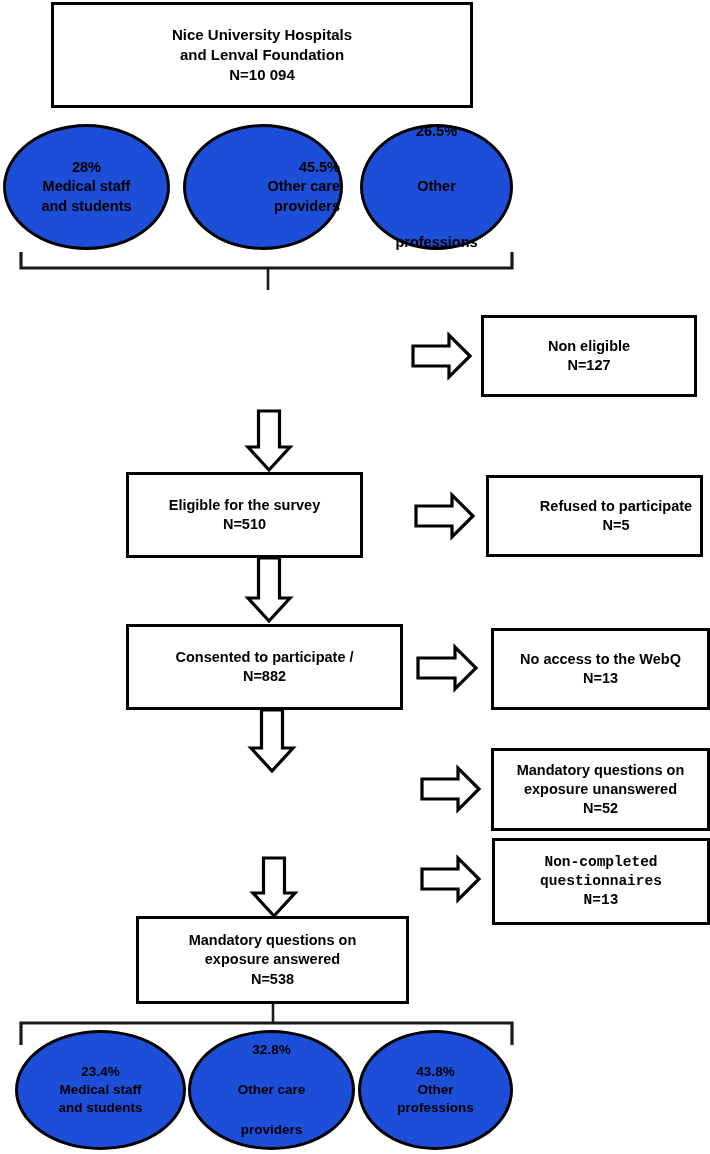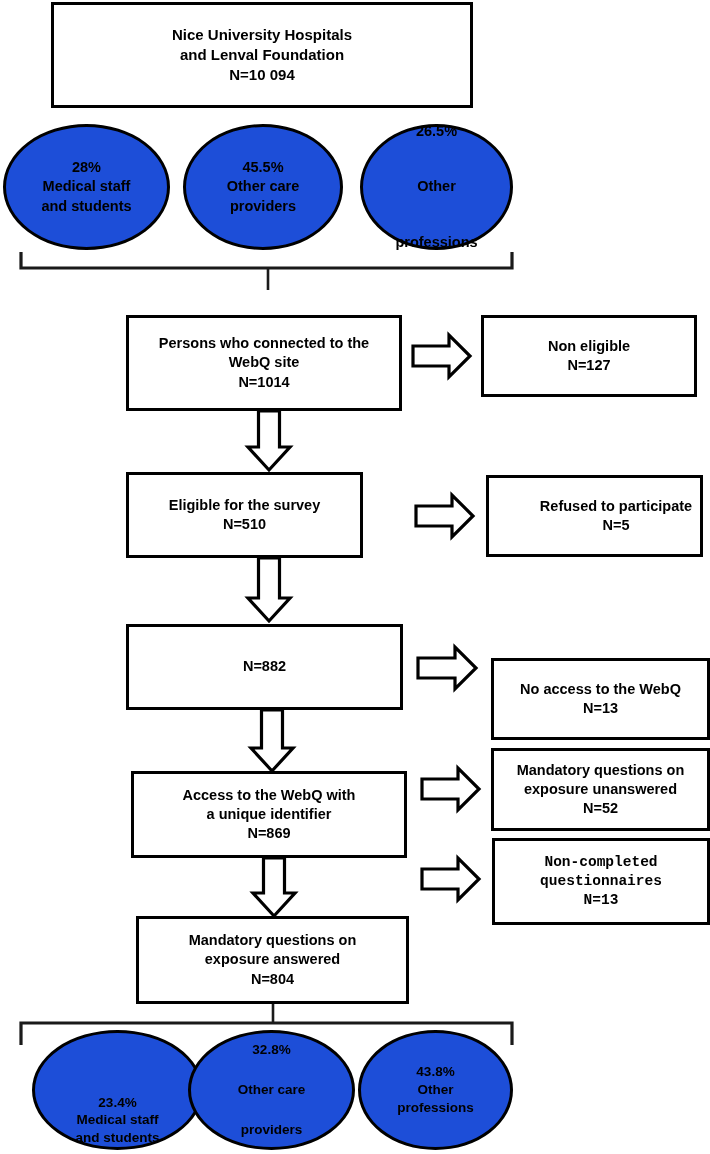--- a/index.html
+++ b/index.html
@@ -85,86 +85,77 @@
     <span class="ln">Nice University Hospitals</span>
     <span class="ln">and Lenval Foundation</span>
     <span class="ln">N=10 094</span>
   </div>
 
   <div class="node ellipse f14" style="left:3px; top:124px; width:167px; height:126px;">
     <span class="ln">28%</span>
     <span class="ln">Medical staff</span>
     <span class="ln">and students</span>
   </div>
-  <div class="node ellipse f14" style="left:183px; top:124px; width:160px; height:126px;">
+  <div class="node ellipse f14" style="left:183px; top:124px; width:160px; height:126px;align-items:flex-end;">
     <span class="ln">45.5%</span>
     <span class="ln">Other care</span>
     <span class="ln">providers</span>
   </div>
   <div class="node ellipse f14" style="left:360px; top:124px; width:153px; height:126px;gap:36px;">
     <span class="ln">26.5%</span>
     <span class="ln">Other</span>
     <span class="ln">professions</span>
   </div>
 
-  <div class="node box f14" style="left:126px; top:315px; width:276px; height:96px;">
-    <span class="ln">Persons who connected to the</span>
-    <span class="ln">WebQ site</span>
-    <span class="ln">N=1014</span>
-  </div>
 
   <div class="node box f14" style="left:126px; top:472px; width:237px; height:86px;">
     <span class="ln">Eligible for the survey</span>
     <span class="ln">N=510</span>
   </div>
 
   <div class="node box f14" style="left:126px; top:624px; width:277px; height:86px;">
+    <span class="ln">Consented to participate /</span>
     <span class="ln">N=882</span>
   </div>
 
-  <div class="node box f14" style="left:131px; top:771px; width:276px; height:87px;">
-    <span class="ln">Access to the WebQ with</span>
-    <span class="ln">a unique identifier</span>
-    <span class="ln">N=869</span>
-  </div>
 
   <div class="node box f14" style="left:136px; top:916px; width:273px; height:88px;">
     <span class="ln">Mandatory questions on</span>
     <span class="ln">exposure answered</span>
-    <span class="ln">N=804</span>
+    <span class="ln">N=538</span>
   </div>
 
   <div class="node box f14" style="left:481px; top:315px; width:216px; height:82px;">
     <span class="ln">Non eligible</span>
     <span class="ln">N=127</span>
   </div>
 
   <div class="node box f14" style="left:486px; top:475px; width:217px; height:82px;padding-left:43px;">
     <span class="ln">Refused to participate</span>
     <span class="ln">N=5</span>
   </div>
 
-  <div class="node box f14" style="left:491px; top:628px; width:219px; height:82px;margin-top:30px;">
+  <div class="node box f14" style="left:491px; top:628px; width:219px; height:82px;">
     <span class="ln">No access to the WebQ</span>
     <span class="ln">N=13</span>
   </div>
 
   <div class="node box f14" style="left:491px; top:748px; width:219px; height:83px;">
     <span class="ln">Mandatory questions on</span>
     <span class="ln">exposure unanswered</span>
     <span class="ln">N=52</span>
   </div>
 
   <div class="node box f14" style="left:492px; top:838px; width:218px; height:87px;font-family:Liberation Mono, monospace;">
     <span class="ln">Non-completed</span>
     <span class="ln">questionnaires</span>
     <span class="ln">N=13</span>
   </div>
 
-  <div class="node ellipse f13" style="left:32px; top:1030px; width:171px; height:120px;justify-content:flex-end;">
+  <div class="node ellipse f13" style="left:15px; top:1030px; width:171px; height:120px;">
     <span class="ln">23.4%</span>
     <span class="ln">Medical staff</span>
     <span class="ln">and students</span>
   </div>
   <div class="node ellipse f13" style="left:188px; top:1030px; width:167px; height:120px;gap:22px;">
     <span class="ln">32.8%</span>
     <span class="ln">Other care</span>
     <span class="ln">providers</span>
   </div>
   <div class="node ellipse f13" style="left:358px; top:1030px; width:155px; height:120px;">

